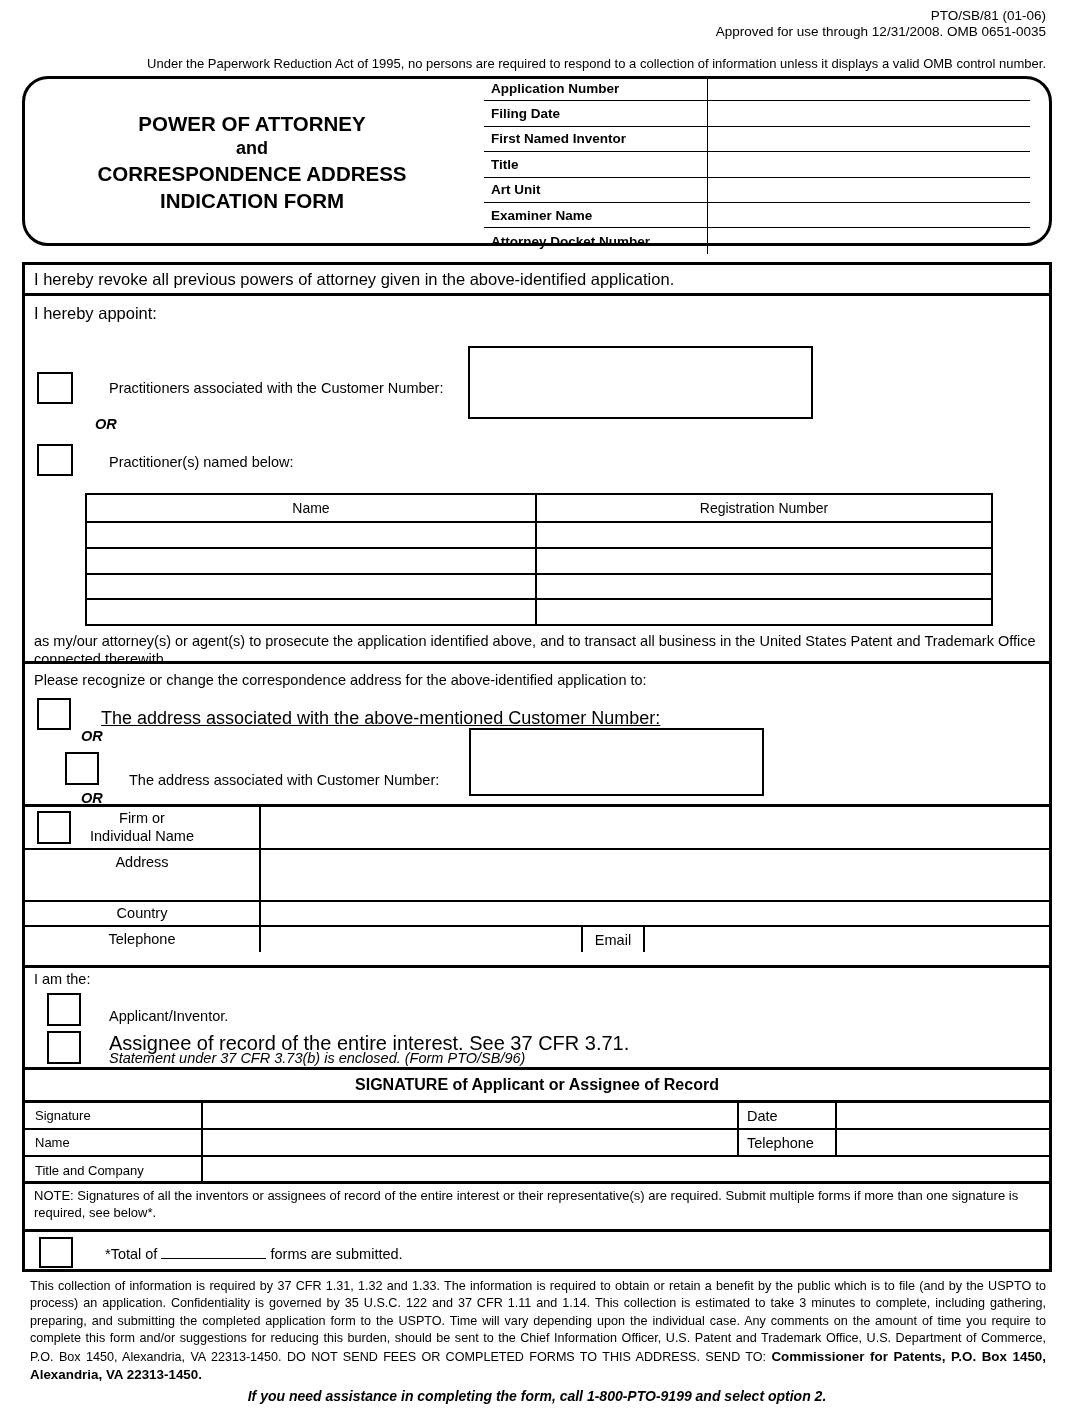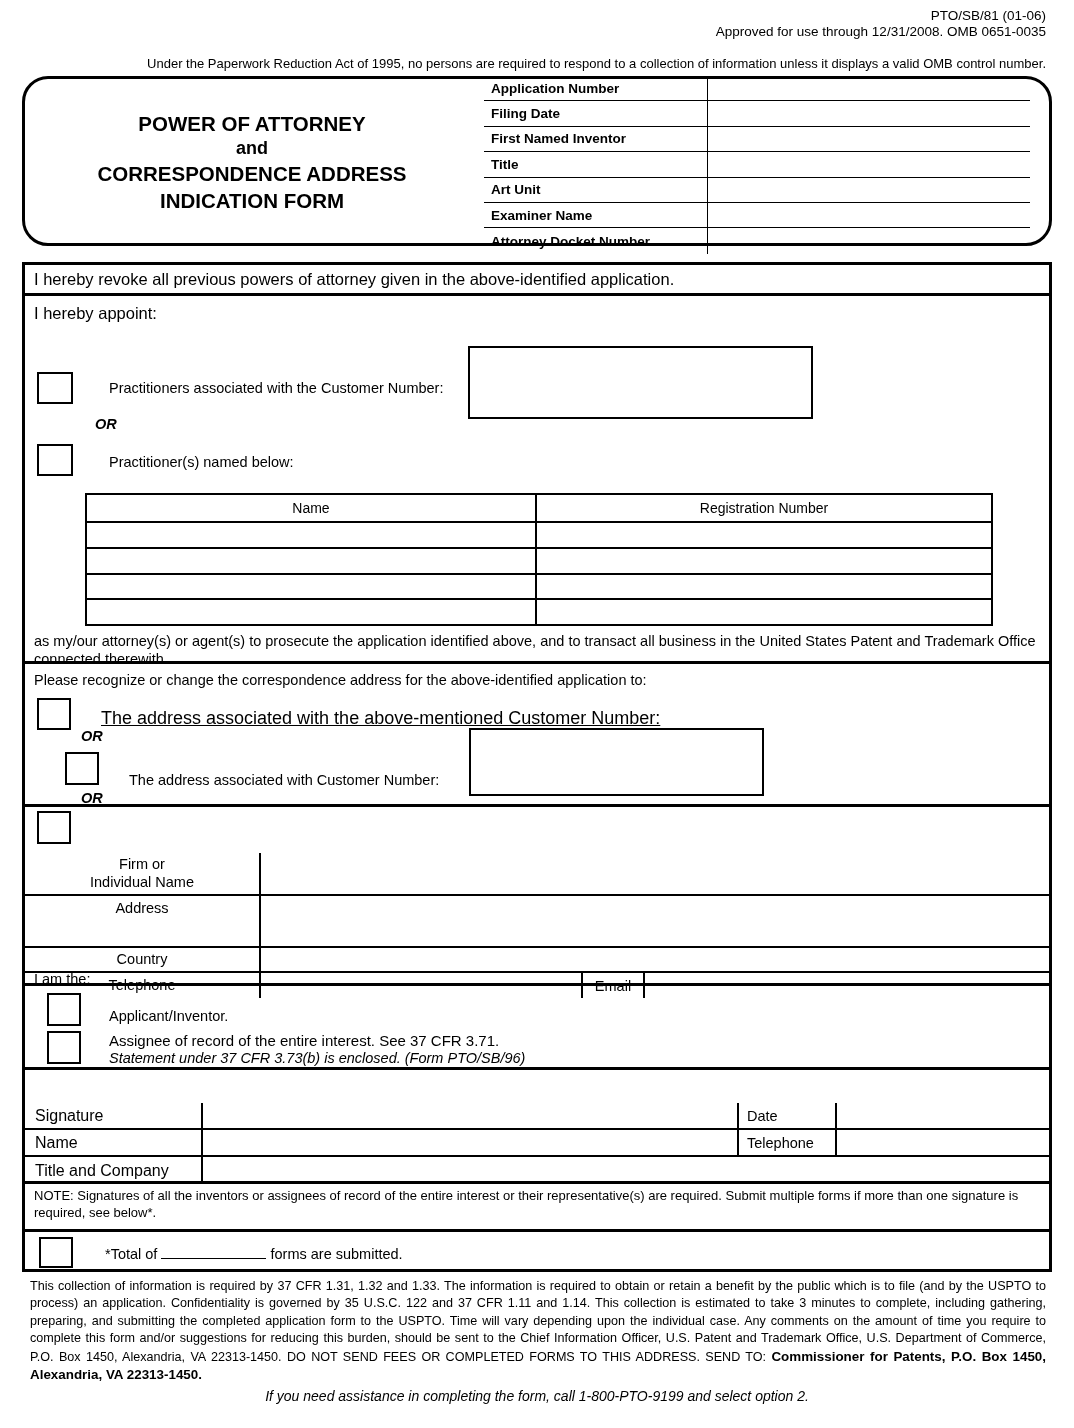--- a/index.html
+++ b/index.html
@@ -85,68 +85,68 @@
   .t-corr{position:absolute;left:9px;top:8px;font-size:14.5px;}
   .cb3{position:absolute;left:12px;top:34px;width:34px;height:32px;}
   .lbl-addr1{position:absolute;left:76px;top:44px;font-size:18px;text-decoration:underline;}
   .or2{position:absolute;left:56px;top:64px;font-size:14.5px;font-weight:bold;font-style:italic;}
   .cb4{position:absolute;left:40px;top:88px;width:34px;height:33px;}
   .lbl-addr2{position:absolute;left:104px;top:108px;font-size:14.5px;}
   .or3{position:absolute;left:56px;top:126px;font-size:14.5px;font-weight:bold;font-style:italic;}
   .custbox2{position:absolute;left:444px;top:64px;width:295px;height:68px;border:2.6px solid #000;box-sizing:border-box;}
 
   
-  .addrgrid{position:absolute;left:0;top:542px;width:100%;height:133px;border-bottom:3px solid #000;box-sizing:border-box;margin-top:46px;}
+  .addrgrid{position:absolute;left:0;top:542px;width:100%;height:161px;border-bottom:3px solid #000;box-sizing:border-box;}
   .arow{display:flex;border-bottom:2.2px solid #000;box-sizing:border-box;}
   .arow:last-child{border-bottom:none;}
   .acell-lbl{width:236px;box-sizing:border-box;border-right:2.2px solid #000;
     display:flex;align-items:center;justify-content:center;font-size:14.5px;text-align:center;line-height:1.2;}
   .acell-val{flex:1;}
   .r-firm{height:43px;}
   .r-addr{height:52px;}
   .r-city{height:26px;}
   .r-country{height:25px;}
   .r-tel{height:25px;}
   .cb5{position:absolute;left:12px;top:546px;width:34px;height:33px;}
   .subcell{box-sizing:border-box;border-left:2.2px solid #000;display:flex;align-items:center;justify-content:center;font-size:14.5px;}
   .subval{box-sizing:border-box;border-left:2.2px solid #000;}
 
   
   .iamthe{position:absolute;left:0;top:703px;width:100%;height:102px;border-bottom:3px solid #000;box-sizing:border-box;}
   .t-iam{position:absolute;left:9px;top:3px;font-size:14.5px;}
   .cb6{position:absolute;left:22px;top:25px;width:34px;height:33px;}
   .lbl-iam1{position:absolute;left:84px;top:40px;font-size:14.5px;}
   .cb7{position:absolute;left:22px;top:63px;width:34px;height:33px;}
-  .lbl-iam2{position:absolute;left:84px;top:64px;font-size:15px;}
+  .lbl-iam2{position:absolute;left:84px;top:64px;font-size:20px;}
   .lbl-iam3{position:absolute;left:84px;top:82px;font-size:14.5px;font-style:italic;}
 
   
   .sighdr{position:absolute;left:0;top:805px;width:100%;height:33px;border-bottom:3px solid #000;box-sizing:border-box;
     display:flex;align-items:center;justify-content:center;font-weight:bold;font-size:16px;}
 
   
   .siggrid{position:absolute;left:0;top:838px;width:100%;height:81px;border-bottom:3px solid #000;box-sizing:border-box;}
   .srow{display:flex;height:27px;border-bottom:2.2px solid #000;box-sizing:border-box;}
   .srow:last-child{border-bottom:none;}
-  .s-lbl{width:178px;box-sizing:border-box;border-right:2.2px solid #000;display:flex;align-items:center;padding-left:10px;font-size:16px;}
+  .s-lbl{width:178px;box-sizing:border-box;border-right:2.2px solid #000;display:flex;align-items:center;padding-left:10px;font-size:13px;}
   .s-val{flex:1;}
   .s-lbl2{width:100px;box-sizing:border-box;border-left:2.2px solid #000;border-right:2.2px solid #000;display:flex;align-items:center;padding-left:8px;font-size:14.5px;}
   .s-val2{width:212px;box-sizing:border-box;}
 
   
   .noteblk{position:absolute;left:0;top:919px;width:100%;height:48px;border-bottom:3px solid #000;box-sizing:border-box;padding:4px 9px 0 9px;font-size:13px;line-height:1.28;}
   .totalblk{position:absolute;left:0;top:967px;width:100%;height:40px;box-sizing:border-box;}
   .cb8{position:absolute;left:14px;top:5px;width:34px;height:31px;}
   .lbl-total{position:absolute;left:80px;top:14px;font-size:14.5px;}
   .blankline{display:inline-block;width:105px;border-bottom:1.8px solid #000;}
 
   
   .foot{position:absolute;left:30px;top:1278px;width:1016px;font-size:12.6px;line-height:1.38;text-align:justify;}
   .foot b{font-weight:bold;font-size:13.4px;}
-  .assist{position:absolute;left:0;top:1388px;width:1074px;text-align:center;font-size:14px;font-style:italic;font-weight:normal;}
+  .assist{position:absolute;left:0;top:1388px;width:1074px;text-align:center;font-size:14px;font-style:italic;font-weight:bold;}
 </style>
 </head>
 <body>
 
 <div class="page">
 
   <div class="hdr l1">PTO/SB/81 (01-06)</div>
   <div class="hdr l2">Approved for use through 12/31/2008. OMB 0651-0035</div>
   <div class="hdr l4">Under the Paperwork Reduction Act of 1995, no persons are required to respond to a collection of information unless it displays a valid OMB control number.</div>
 
@@ -272,20 +272,21 @@
 
     <div class="iamthe">
       <div class="t-iam">I am the:</div>
       <div class="cbox cb6"></div>
       <div class="lbl-iam1">Applicant/Inventor.</div>
       <div class="cbox cb7"></div>
       <div class="lbl-iam2">Assignee of record of the entire interest. See 37 CFR 3.71.</div>
       <div class="lbl-iam3">Statement under 37 CFR 3.73(b) is enclosed. (Form PTO/SB/96)</div>
     </div>
 
+    <div class="sighdr">SIGNATURE of Applicant or Assignee of Record</div>
 
     <div class="siggrid">
       <div class="srow">
         <div class="s-lbl">Signature</div>
         <div class="s-val"></div>
         <div class="s-lbl2">Date</div>
         <div class="s-val2"></div>
       </div>
       <div class="srow">
         <div class="s-lbl">Name</div>

